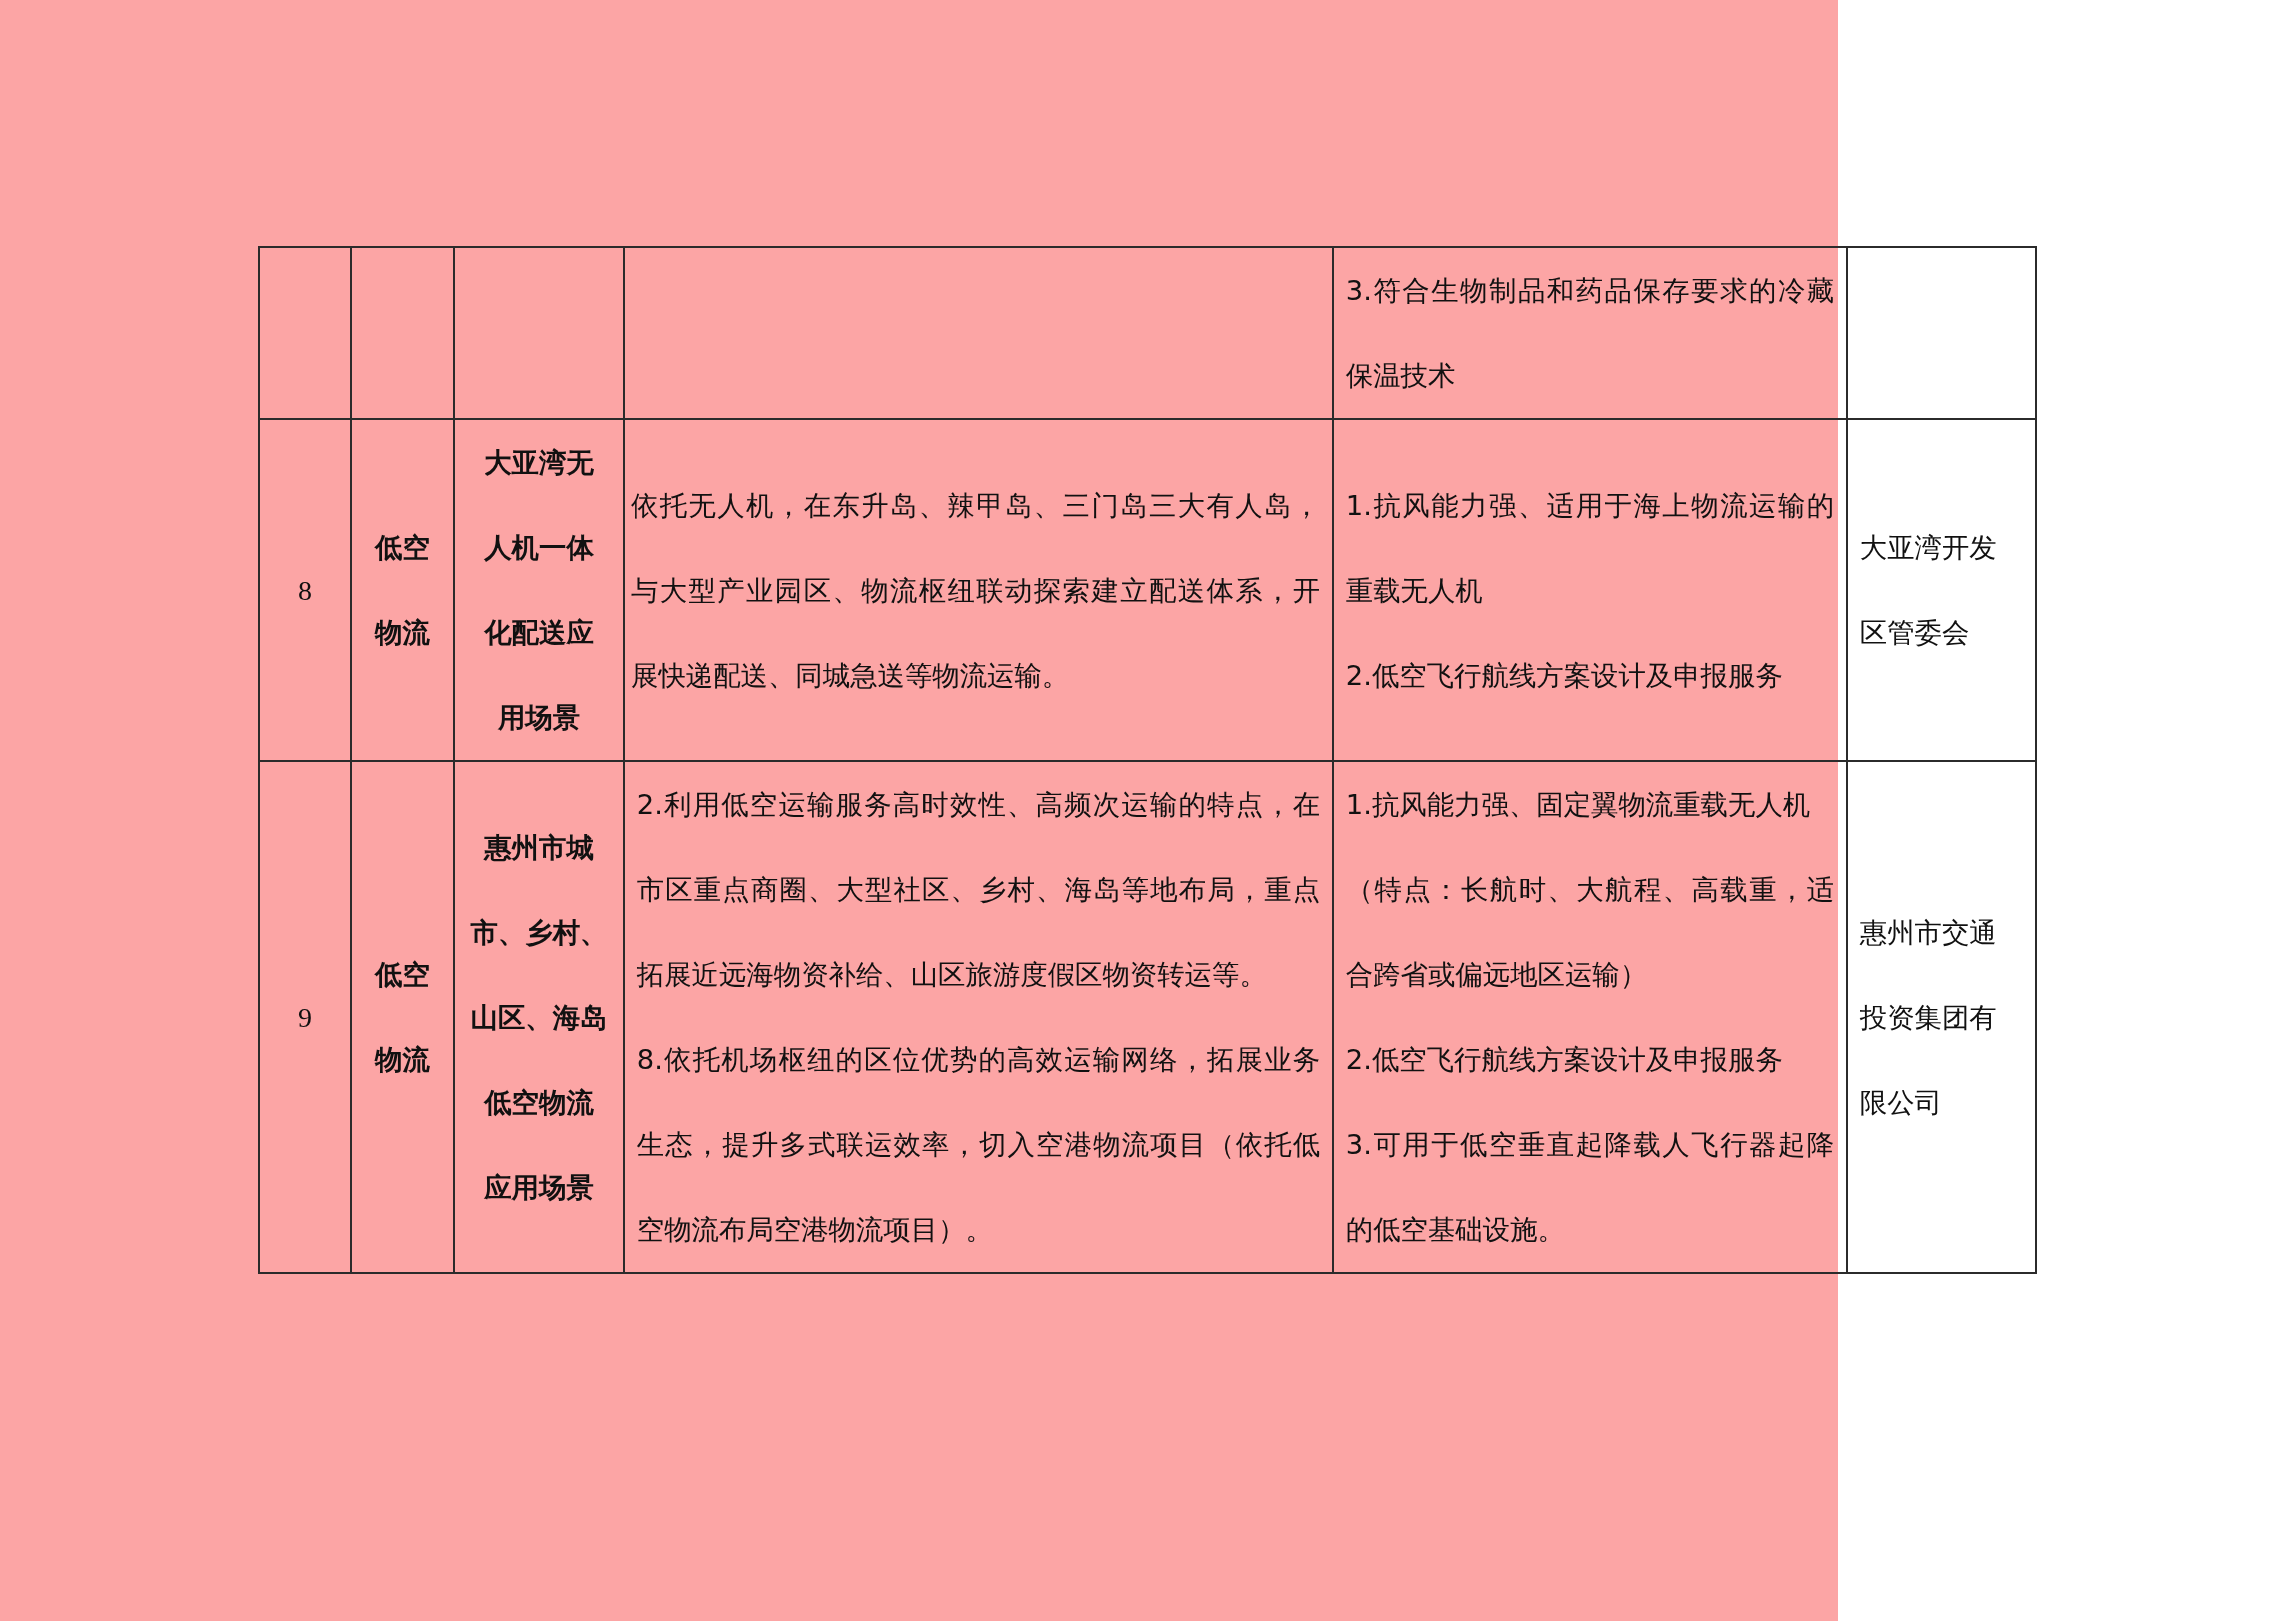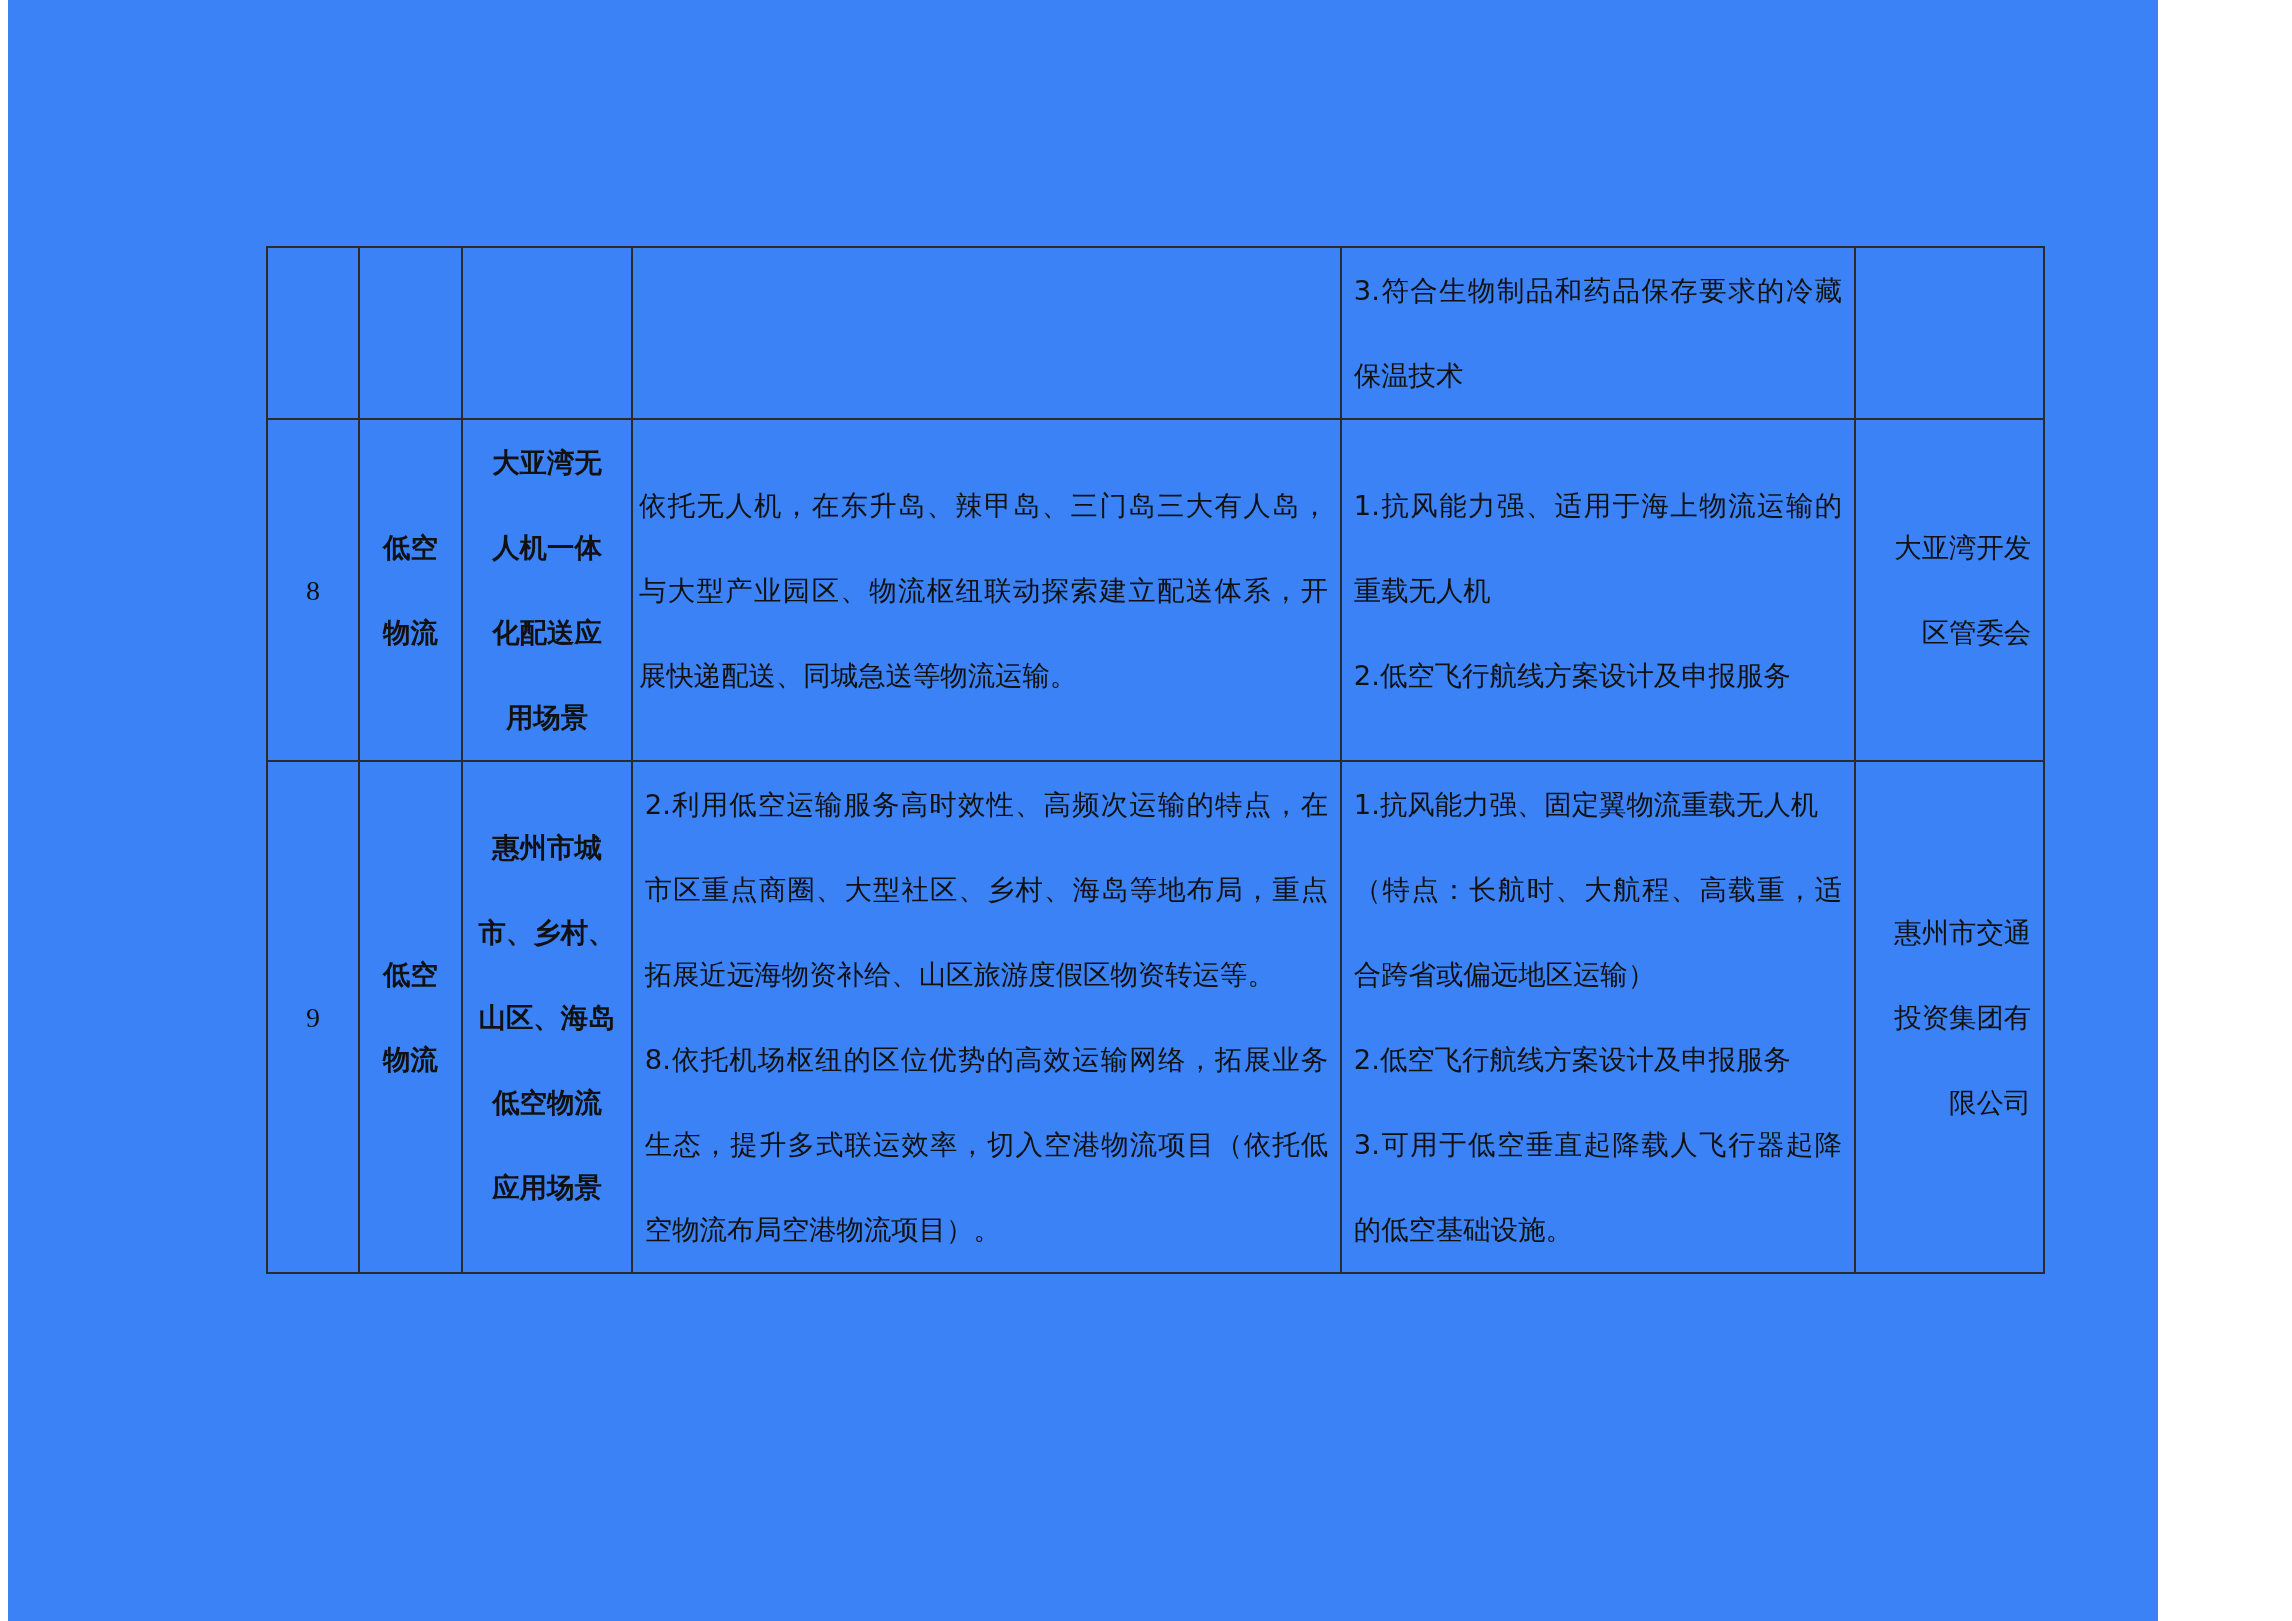--- a/index.html
+++ b/index.html
@@ -1,31 +1,31 @@
 <!DOCTYPE html>
 <html><head>
 <meta charset="utf-8">
 <style>
   html, body { margin:0; padding:0; background:#ffffff; }
   body { width:2293px; height:1621px; position:relative; overflow:hidden;
          font-family:"DejaVu Sans", sans-serif; color:#111; }
-  .page { position:absolute; left:8px; top:0; width:2150px; height:1621px; background:#3b82f6; }
+  .page { position:absolute; left:0; top:0; width:1838px; height:1621px; background:#fca5a5; }
   table.doc-table { position:absolute; left:258px; top:246px; border-collapse:collapse; table-layout:fixed; width:1777px; }
   table.doc-table td { border:2px solid #2b2b2b; padding:0 11.8px; vertical-align:middle; overflow:hidden; }
   .c1 { width:92px; }
   .c2 { width:103px; }
   .c3 { width:170px; }
   .c4 { width:709px; }
   .c5 { width:514px; }
   .c6 { width:189px; }
   .line { display:block; font-size:27.4px; line-height:85px; height:85px; white-space:nowrap; }
   .center .line { text-align:center;font-weight:bold; }
   .num .line { font-family:"Liberation Serif", serif; font-size:28px; text-align:center; }
   .justify .line.full { text-align:justify; text-align-last:justify; white-space:normal; overflow:hidden; }
-  .left .line { text-align:right; }
+  .left .line { text-align:left; }
   td.top { vertical-align:top; }
 </style>
 </head>
 <body>
 
 <div class="page">
   <table class="doc-table">
     <colgroup>
       <col class="c1">
         <col class="c2">

